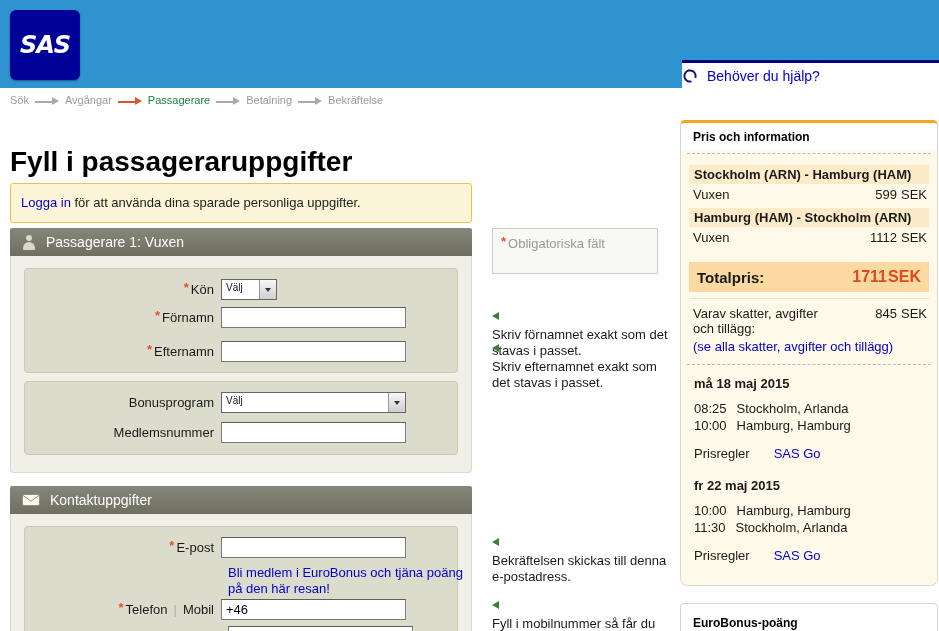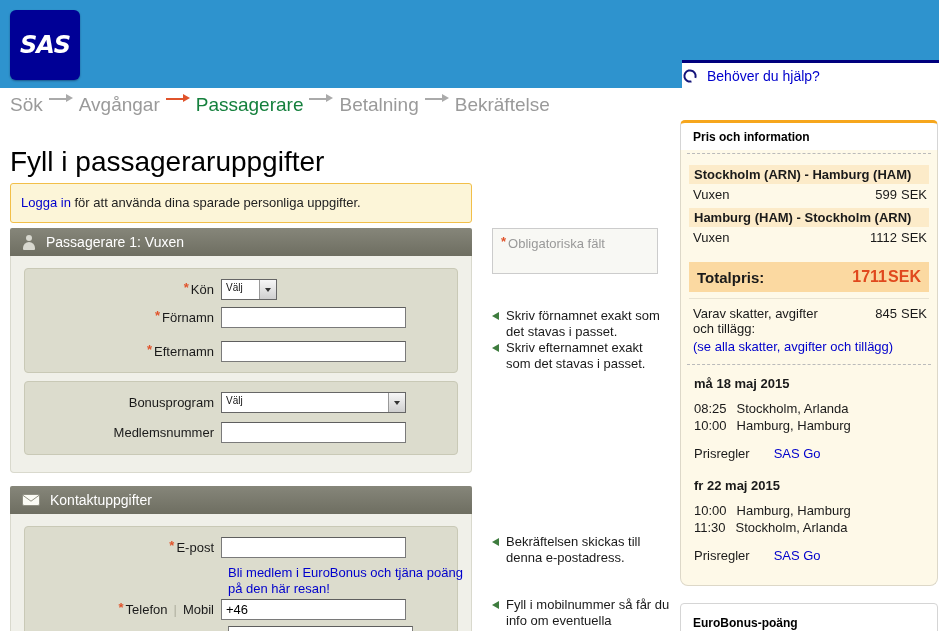--- a/index.html
+++ b/index.html
@@ -7,30 +7,30 @@
   body { font-family:"Liberation Sans","DejaVu Sans",sans-serif; }
   .page { position:relative; width:939px; height:631px; overflow:hidden; background:#fff; }
 
   
   .topbar { position:absolute; top:0; left:0; width:939px; height:88px; background:#2e93ce; }
   .logo { position:absolute; top:10px; left:10px; width:70px; height:70px; background:#000096; border-radius:6px; display:flex; align-items:center; justify-content:center; box-shadow:0 1px 2px rgba(0,0,40,.4); }
   .logo span { color:#fff; font-weight:bold; font-style:italic; font-size:24px; letter-spacing:-1px; font-family:"DejaVu Sans",sans-serif; }
   .help-btn { position:absolute; top:60px; left:682px; width:268px; height:28px; background:#fff; border-top:3px solid #00007d; display:flex; align-items:center; gap:9px; color:#0000cc; font-size:14px; cursor:pointer; }
 
   
-  .breadcrumb { position:absolute; top:94px; left:10px; display:flex; align-items:flex-start; font-size:19px; color:#9a9a9a; }
+  .breadcrumb { position:absolute; top:94px; left:10px; display:flex; align-items:flex-end; font-size:11px; color:#9a9a9a; }
   .bc { white-space:nowrap; }
   .bc.current { color:#15803d; }
   .bc-arrow { position:relative; width:26px; height:9px; margin:0 5px; color:#aaa; }
   .bc-arrow.red { color:#e0532b; }
   .bc-arrow::before { content:""; position:absolute; left:1px; top:4px; width:18px; height:2px; background:currentColor; }
   .bc-arrow::after { content:""; position:absolute; left:18px; top:0; width:0; height:0; border-left:7px solid; border-top:4.5px solid transparent; border-bottom:4.5px solid transparent; }
 
   
-  h1.page-title { position:absolute; top:146px; left:10px; font-size:28px; font-weight:normal; color:#000; }
+  h1.page-title { position:absolute; top:146px; left:10px; font-size:28px; font-weight:bold; color:#000; }
   .login-box { position:absolute; top:183px; left:10px; width:462px; height:40px; background:#fcf5d8; border:1px solid #f2bf49; border-radius:3px; font-size:13px; color:#222; line-height:38px; padding-left:10px; }
   a.link { color:#0000cc; text-decoration:none; cursor:pointer; }
 
   .section-bar { position:absolute; left:10px; width:462px; height:28px; background:linear-gradient(#86867a,#6e6e61); color:#fff; font-size:14px; display:flex; align-items:center; gap:10px; padding-left:12px; border-radius:2px 2px 0 0; }
   .panel { position:absolute; left:10px; width:462px; background:#f0f0e9; border:1px solid #d9d9cd; border-top:none; border-radius:0 0 4px 4px; }
   .fgroup { position:absolute; left:24px; width:434px; background:#dcdccd; border:1px solid #c9c9b6; border-radius:4px; }
   .frow { position:absolute; left:0; right:0; display:flex; align-items:center; }
   .flabel { width:196px; text-align:right; padding-right:7px; font-size:13px; color:#1a1a1a; white-space:nowrap; }
   .req { color:#e0532b; font-weight:bold; margin-right:2px; position:relative; top:-2px; }
   .pipe { color:#b0b0a0; margin:0 6px; }
@@ -45,21 +45,21 @@
   .eb-link { position:absolute; left:203px; width:240px; font-size:13px; line-height:16px; color:#0000cc; cursor:pointer; }
 
   
   .person-icon { position:relative; width:14px; height:15px; }
   .person-icon::before { content:""; position:absolute; top:0; left:4px; width:6px; height:6px; border-radius:50%; background:#d8d8cf; }
   .person-icon::after { content:""; position:absolute; bottom:0; left:1px; width:12px; height:8px; border-radius:6px 6px 1px 1px; background:#d8d8cf; }
   .tri-green { width:0; height:0; border-top:4px solid transparent; border-bottom:4px solid transparent; border-right:7px solid #3e7c3e; margin-top:4px; flex:none; }
 
   
   .required-box { position:absolute; top:228px; left:492px; width:166px; height:46px; background:#f8f8f4; border:1px solid #ccc; font-size:13px; color:#999; padding:7px 8px; }
-  .hint { position:absolute; left:492px; width:178px; display:flex; gap:7px; font-size:13px; line-height:16px; color:#1a1a1a; }
+  .hint { position:absolute; left:492px; width:178px; display:flex; gap:7px; font-size:13px; line-height:16px; color:#1a1a1a;flex-direction:column; }
 
   
   .sb-header { position:absolute; left:680px; width:258px; height:30px; background:#fff; border:1px solid #d5d5d5; display:flex; align-items:center; font-size:12px; font-weight:bold; color:#000; padding-left:12px; }
   .sb-header.price { top:120px; border-top:3px solid #f6a61d; border-radius:5px 5px 0 0; border-bottom:none; }
   .sb-header.eb { top:603px; height:40px; border-radius:4px 4px 0 0; }
   .price-panel { position:absolute; top:150px; left:680px; width:258px; height:436px; background:#fef9e8; border:1px solid #ddd8c8; border-top:none; border-radius:0 0 8px 8px; font-size:13px; color:#1a1a1a; }
   .abs { position:absolute; }
   .dashed { border-top:1px dashed #bbb; left:6px; right:6px; }
   .route-name { left:8px; right:8px; background:#fcebc9; font-weight:bold; padding:2px 5px; }
   .price-row { left:12px; right:10px; display:flex; align-items:center; }

